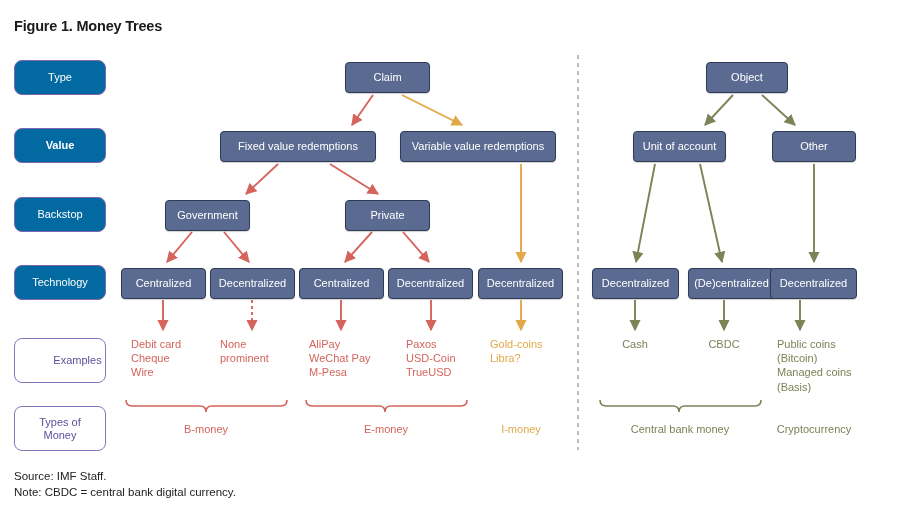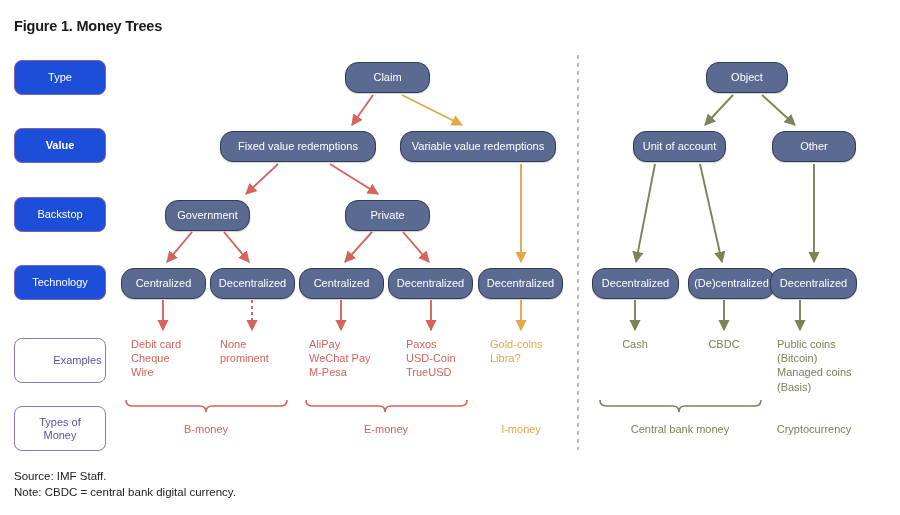--- a/index.html
+++ b/index.html
@@ -21,35 +21,35 @@
   .note-1{top:470px;}
   .note-2{top:486px;}
 
   
   #edges{position:absolute;left:0;top:0;width:900px;height:515px;pointer-events:none;}
 
   
   .node{
     position:absolute;box-sizing:border-box;
     display:flex;align-items:center;justify-content:center;
-    border-radius:13px;
+    border-radius:4px;
     font-size:11px;color:#ffffff;text-align:center;
     background:#5a6a91;border:1.4px solid #2f3b57;
     box-shadow:0 1px 1px rgba(0,0,0,.18);
     line-height:1.1;
   }
   .node.wide{font-size:11px;}
 
   
   .rail{
     position:absolute;box-sizing:border-box;
     display:flex;align-items:center;justify-content:center;
     border-radius:8px;font-size:11px;text-align:center;line-height:1.15;
   }
-  .rail.filled{background:#1d4ed8;border:1.3px solid #7e63b4;color:#ffffff;}
+  .rail.filled{background:#0369a1;border:1.3px solid #7e63b4;color:#ffffff;}
   .rail.outline{background:#ffffff;border:1.3px solid #8a74bd;color:#5f4f9c;}
 
   
   .txt{
     position:absolute;font-size:11px;line-height:14.2px;white-space:pre;
   }
   .txt.red{color:#d4645c;}
   .txt.gold{color:#e2a84a;}
   .txt.olive{color:#7d8257;}
   .txt.center{text-align:center;transform:translateX(-50%);}

